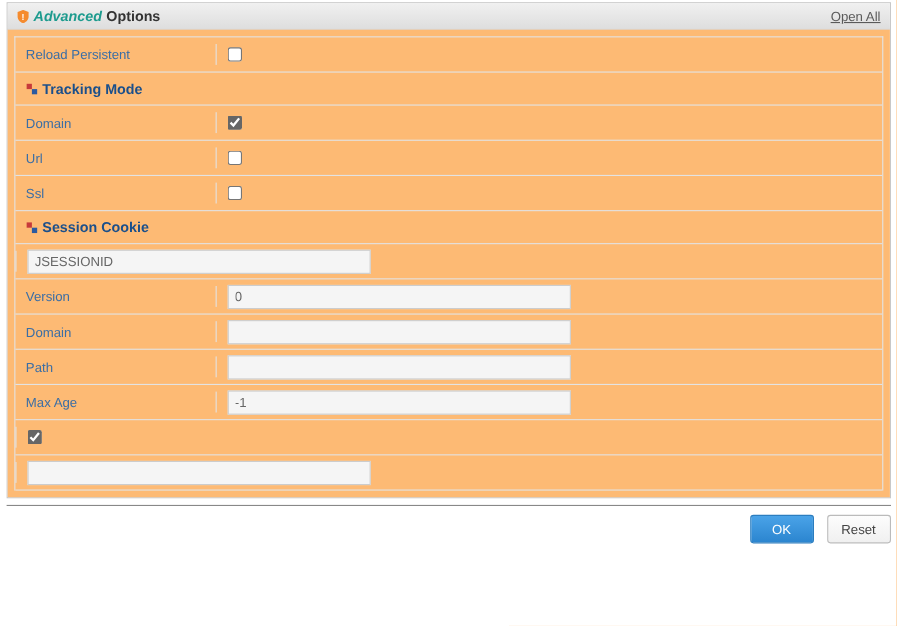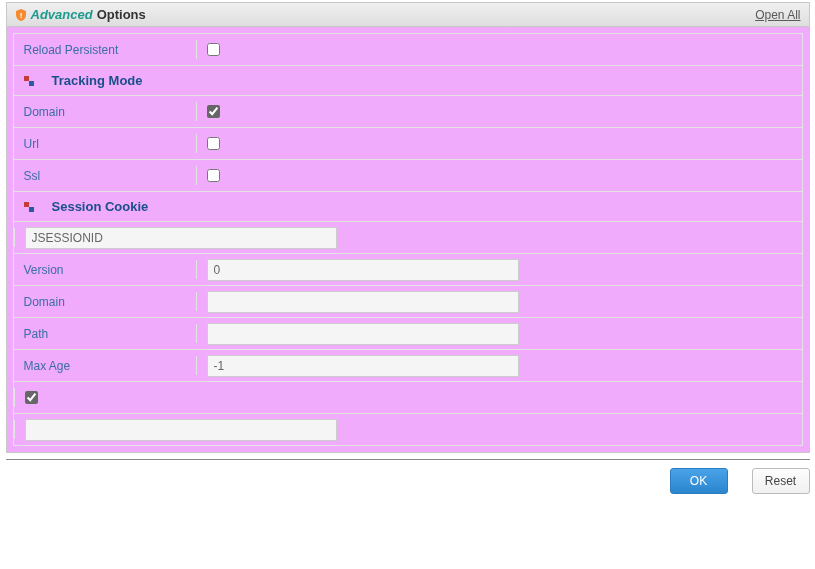--- a/index.html
+++ b/index.html
@@ -11,41 +11,41 @@
       padding: 4px 8px;
       display: flex;
       align-items: center;
       justify-content: space-between;
     }
     .panel-title { display: flex; align-items: center; gap: 4px; font-size: 13px; font-weight: bold; }
     .panel-title .shield { width: 12px; height: 12px; }
     .panel-title .adv { color: #1d9b8e; font-style: italic; text-align: right; }
     .panel-title .opt { color: #333; }
     .open-all { color: #5a5a5a; text-decoration: underline; font-size: 12px; cursor: pointer; }
-    .panel-body { padding: 6px; background: #f0abfc; }
+    .panel-body { padding: 6px; background: #fdba74; }
     .inner { border: 1px solid #e3e3e3; border-bottom: none; }
     .row { display: flex; align-items: stretch; border-bottom: 1px solid #e3e3e3; min-height: 32px; }
     .row.heading { min-height: 30px; }
     .label-cell { width: 182px; padding: 7px 10px; color: #3b6ea5; font-size: 12px; display: flex; align-items: center; }
     .divider { width: 1px; background: #e3e3e3; margin: 6px 0; }
     .control-cell { flex: 1; padding: 4px 10px; display: flex; align-items: center; }
-    .section-head { padding: 6px 10px; display: flex; align-items: center; gap: 18px; justify-content: flex-end; }
+    .section-head { padding: 6px 10px; display: flex; align-items: center; gap: 5px; justify-content: flex-end; }
     .section-icon { width: 10px; height: 10px; }
     .section-title { color: #1a4f8b; font-weight: bold; font-size: 13px; }
     input[type="checkbox"] { width: 13px; height: 13px; accent-color: #666; }
     .text-input {
       width: 312px; height: 22px;
       border: 1px solid #ccc;
       background: #f5f5f5;
       padding: 0 6px;
       font-size: 12px;
       color: #666;
     }
     .footer-line { width: 804px; margin: 6px auto 0; border-top: 1px solid #888; }
-    .footer { width: 804px; margin: 8px auto 0; display: flex; justify-content: flex-end; gap: 24px; padding-bottom: 6px;}
+    .footer { width: 804px; margin: 8px auto 0; display: flex; justify-content: flex-end; gap: 12px; padding-bottom: 6px;}
     .btn { min-width: 58px; height: 26px; border: 1px solid #bbb; border-radius: 3px; font-size: 12px; cursor: pointer; }
     .btn-primary { background: linear-gradient(#4aa3e8, #2b85cf); color: #fff; border-color: #2b7dbf; }
     .btn-default { background: linear-gradient(#fdfdfd, #f0f0f0); color: #444; }
   </style>
 </head>
 <body>
 
 <div class="panel">
   <div class="panel-header">
     <div class="panel-title">

